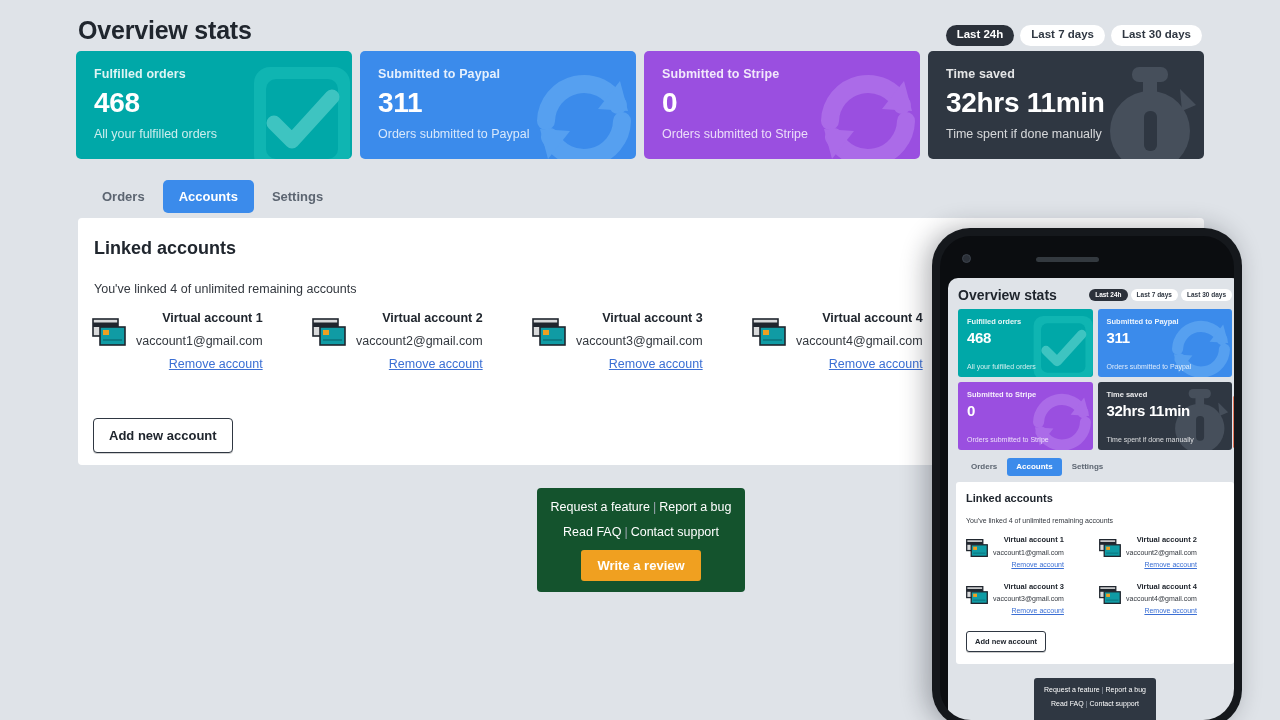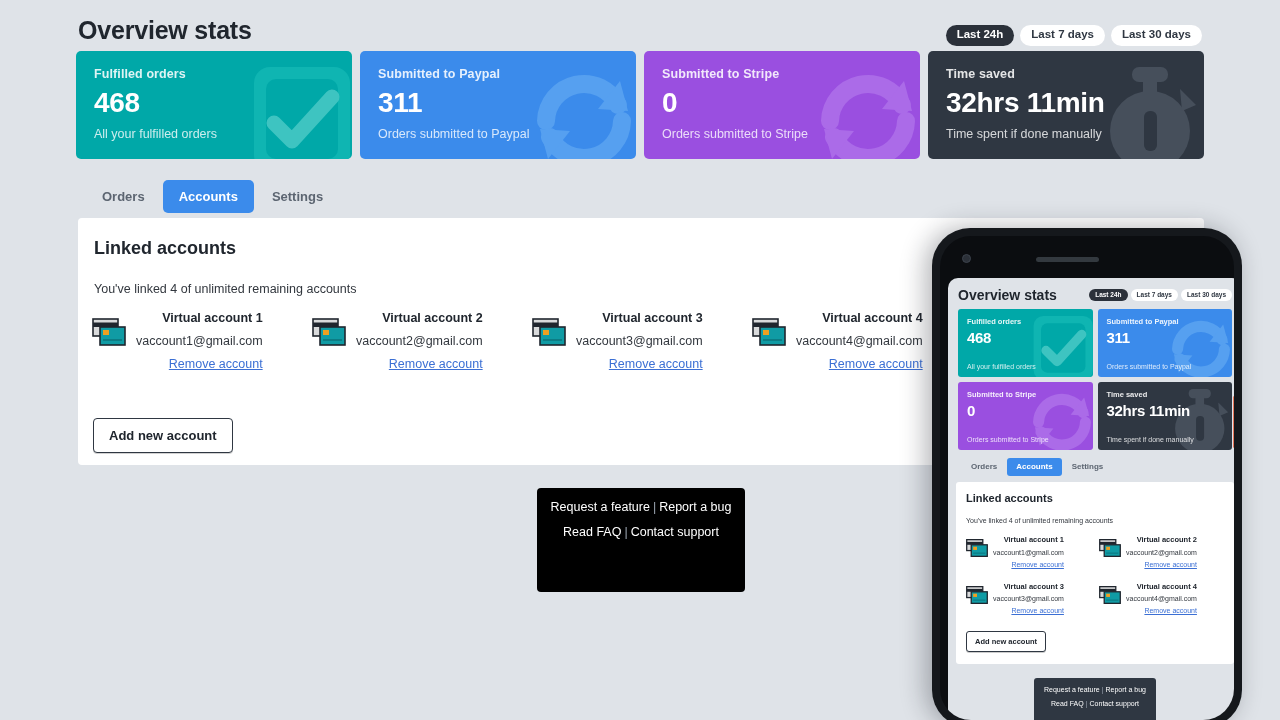--- a/index.html
+++ b/index.html
@@ -188,21 +188,21 @@
     font-family: "Liberation Sans", sans-serif;
     box-shadow: 0 1px 0 rgba(0,0,0,0.18);
     cursor: pointer;
   }
 
   
   .footer-box {
     position: absolute;
     left: 537px; top: 488px;
     width: 208px; height: 104px;
-    background: #000000;
+    background: #14532d;
     border-radius: 4px;
     text-align: center;
     padding-top: 13px;
   }
   .footer-line {
     font-size: 12.5px;
     color: #ffffff;
     line-height: 1;
     margin-bottom: 12px;
   }
@@ -497,20 +497,21 @@
 
   <button class="add-btn">Add new account</button>
 
   <div class="footer-box">
     <div class="footer-line">
       <span class="footer-link">Request a feature</span><span class="sep">|</span><span class="footer-link">Report a bug</span>
     </div>
     <div class="footer-line">
       <span class="footer-link">Read FAQ</span><span class="sep">|</span><span class="footer-link">Contact support</span>
     </div>
+    <button class="review-btn">Write a review</button>
   </div>
 
 </div>
 
 <div class="phone">
   <div class="phone-inner">
     <div class="phone-camera"></div>
     <div class="phone-speaker"></div>
 
     <div class="phone-screen">

